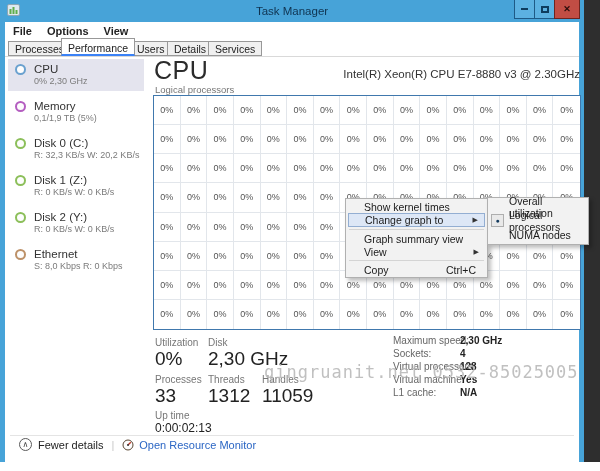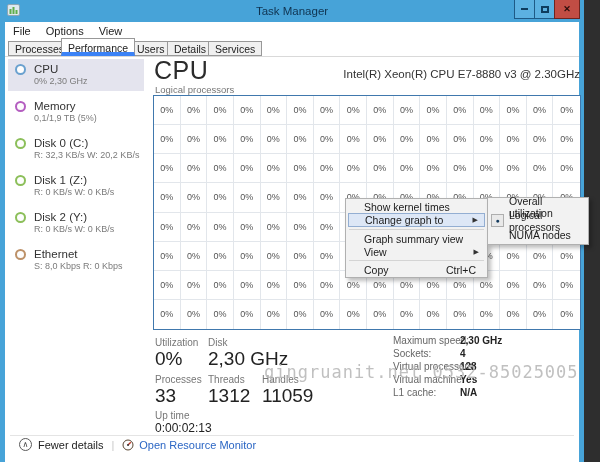--- a/index.html
+++ b/index.html
@@ -13,27 +13,27 @@
   #title-text { position:absolute; left:0; width:100%; text-align:center; font-size:11.5px; color:#0f3350; }
   #win-buttons { position:absolute; right:4px; top:0; height:20px; display:flex; }
   .win-btn { width:21px; height:19px; display:flex; align-items:center; justify-content:center;
              background:#5cb1e1; border:1px solid #1e5a86; border-top:none; margin-left:-1px; cursor:default; }
   .win-btn.close { width:26px; background:#c14d44; border-color:#6e241f; color:#2a0c0a; font-size:9px; font-weight:bold; }
   .glyph-min { width:7px; height:2px; background:#0e3c5e; }
   .glyph-max { width:8px; height:7px; border:2px solid #0e3c5e; }
 
   #window-inner { position:absolute; left:5px; top:22px; right:5px; bottom:9px; background:#fff; }
 
-  #menubar { position:absolute; left:0; top:0; width:100%; height:17px; background:#fff; display:flex; align-items:center; padding-left:8px; }
+  #menubar { position:absolute; left:0; top:0; width:100%; height:17px; background:#fff; display:flex; align-items:center; padding-left:8px;font-weight:bold; }
   .menubar-item { font-size:11px; color:#222; margin-right:15px; }
 
   #tabstrip { position:absolute; left:0; top:17px; width:100%; height:18px; background:#fff; border-bottom:1px solid #d9d9d9; }
   .tab { position:absolute; bottom:0; font-size:10.5px; color:#222; background:#f0f0f0; border:1px solid #989898;
          height:15px; padding:1px 6px 0 6px; }
-  .tab.active { height:18px; background:#fff; border-bottom:4px solid #3b82f6; z-index:2; padding-top:3px; }
+  .tab.active { height:18px; background:#fff; border-bottom:2px solid #3b82f6; z-index:2; padding-top:3px; }
 
   #content { position:absolute; left:0; top:35px; width:100%; bottom:18px; background:#fff; overflow:visible; }
 
   
   #sidebar { position:absolute; left:3px; top:2px; width:136px; }
   .side-item { display:flex; padding:4px 4px 4px 7px; margin-bottom:5px; }
   .side-item.selected { background:#e4e4ee; }
   .side-icon { width:11px; height:11px; border-radius:50%; border:2px solid #888; background:#fdfdfd; margin:1px 8px 0 0; flex:none; }
   .side-title { font-size:11.5px; color:#333; line-height:13px; }
   .side-sub { font-size:9px; color:#7b7b7b; line-height:11px;text-align:center; }

